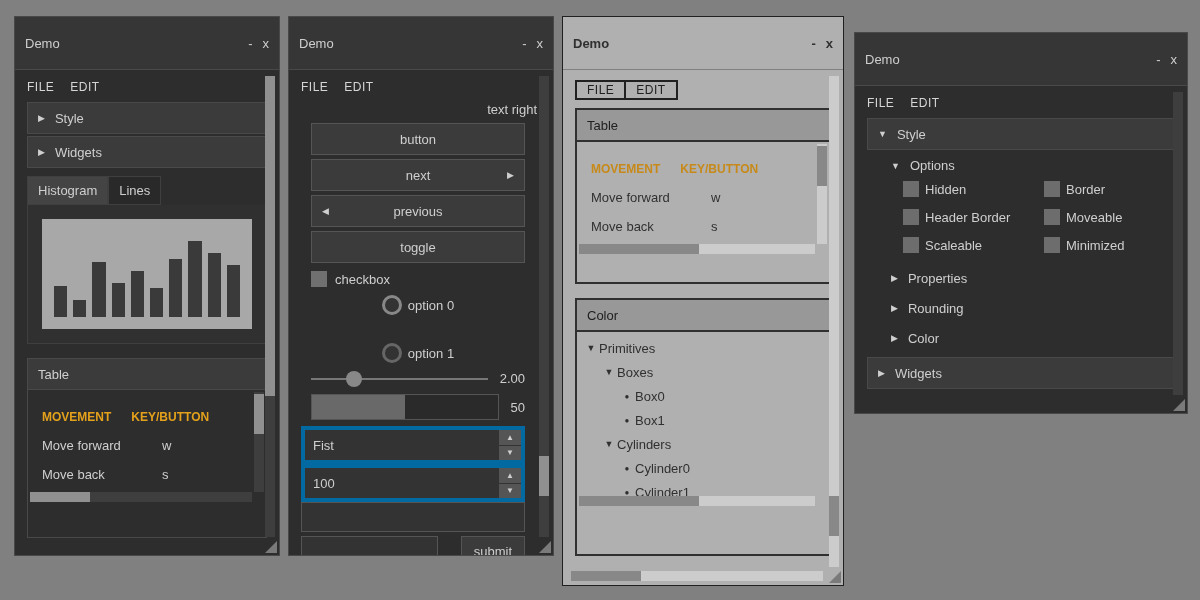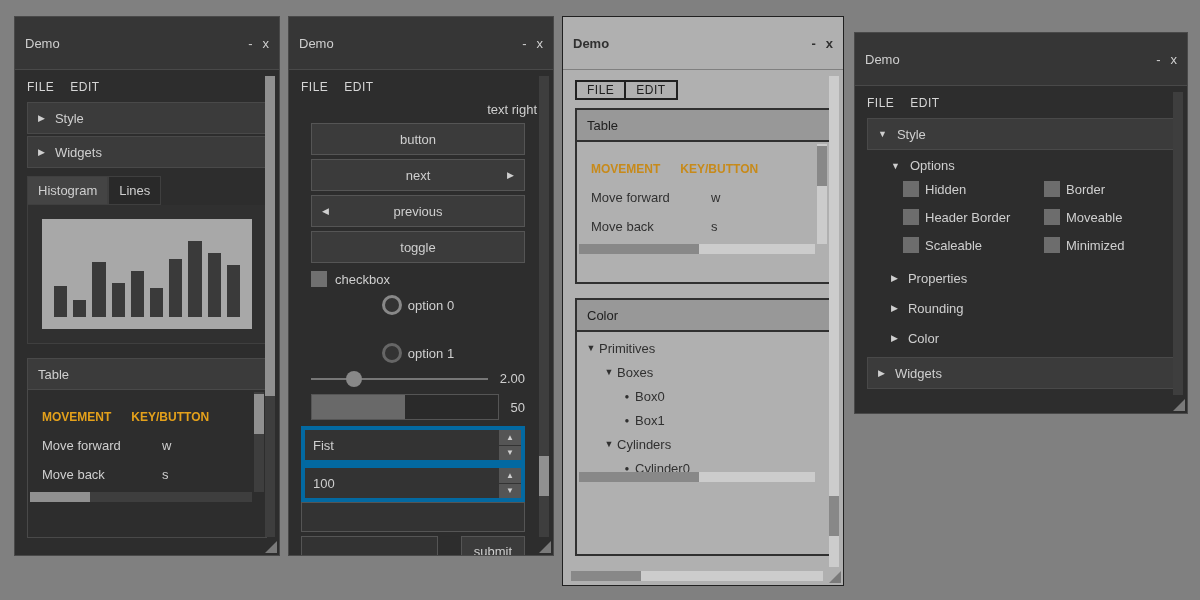--- a/index.html
+++ b/index.html
@@ -329,20 +329,24 @@
             <span>Box1</span>
           </div>
         <div class="tnode ind1">
             <span class="sym">▼</span>
             <span>Cylinders</span>
           </div>
         <div class="tnode ind2 dot">
             <span class="sym"></span>
             <span>Cylinder0</span>
           </div>
+        <div class="tnode ind2 dot">
+            <span class="sym"></span>
+            <span>Cylinder1</span>
+          </div>
         <div class="hscroll">
             <div class="thumb" style="width:120px;"></div>
           </div>
       </div>
     </div>
 
     <div class="vscroll">
         <div class="thumb" style="margin-top:420px;"></div>
       </div>
     <div class="hscroll" style="left:8px; right:20px; bottom:4px;">

